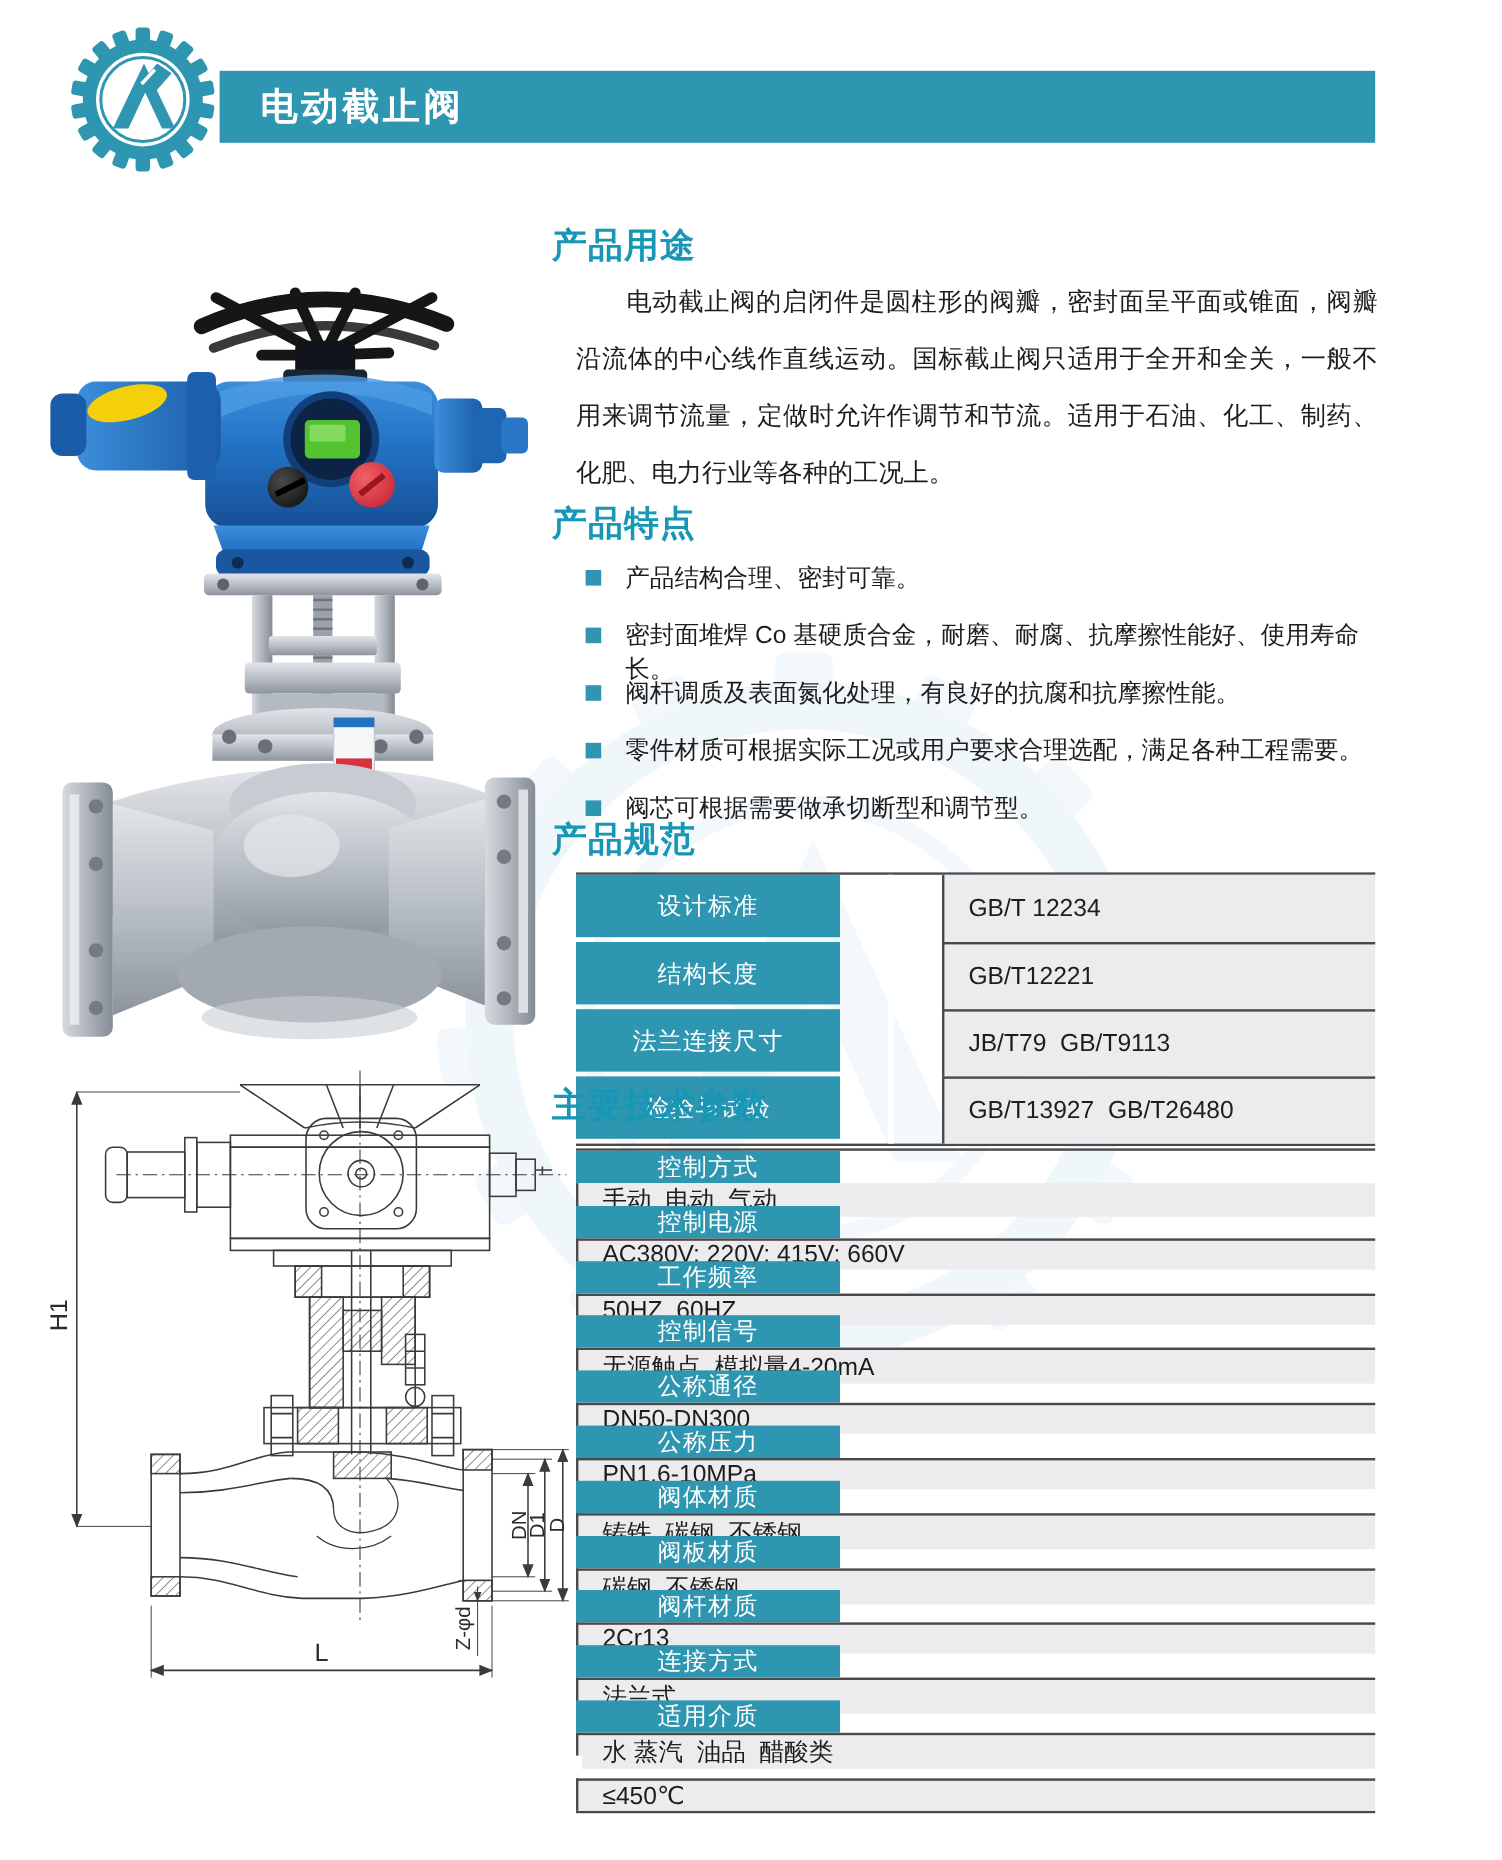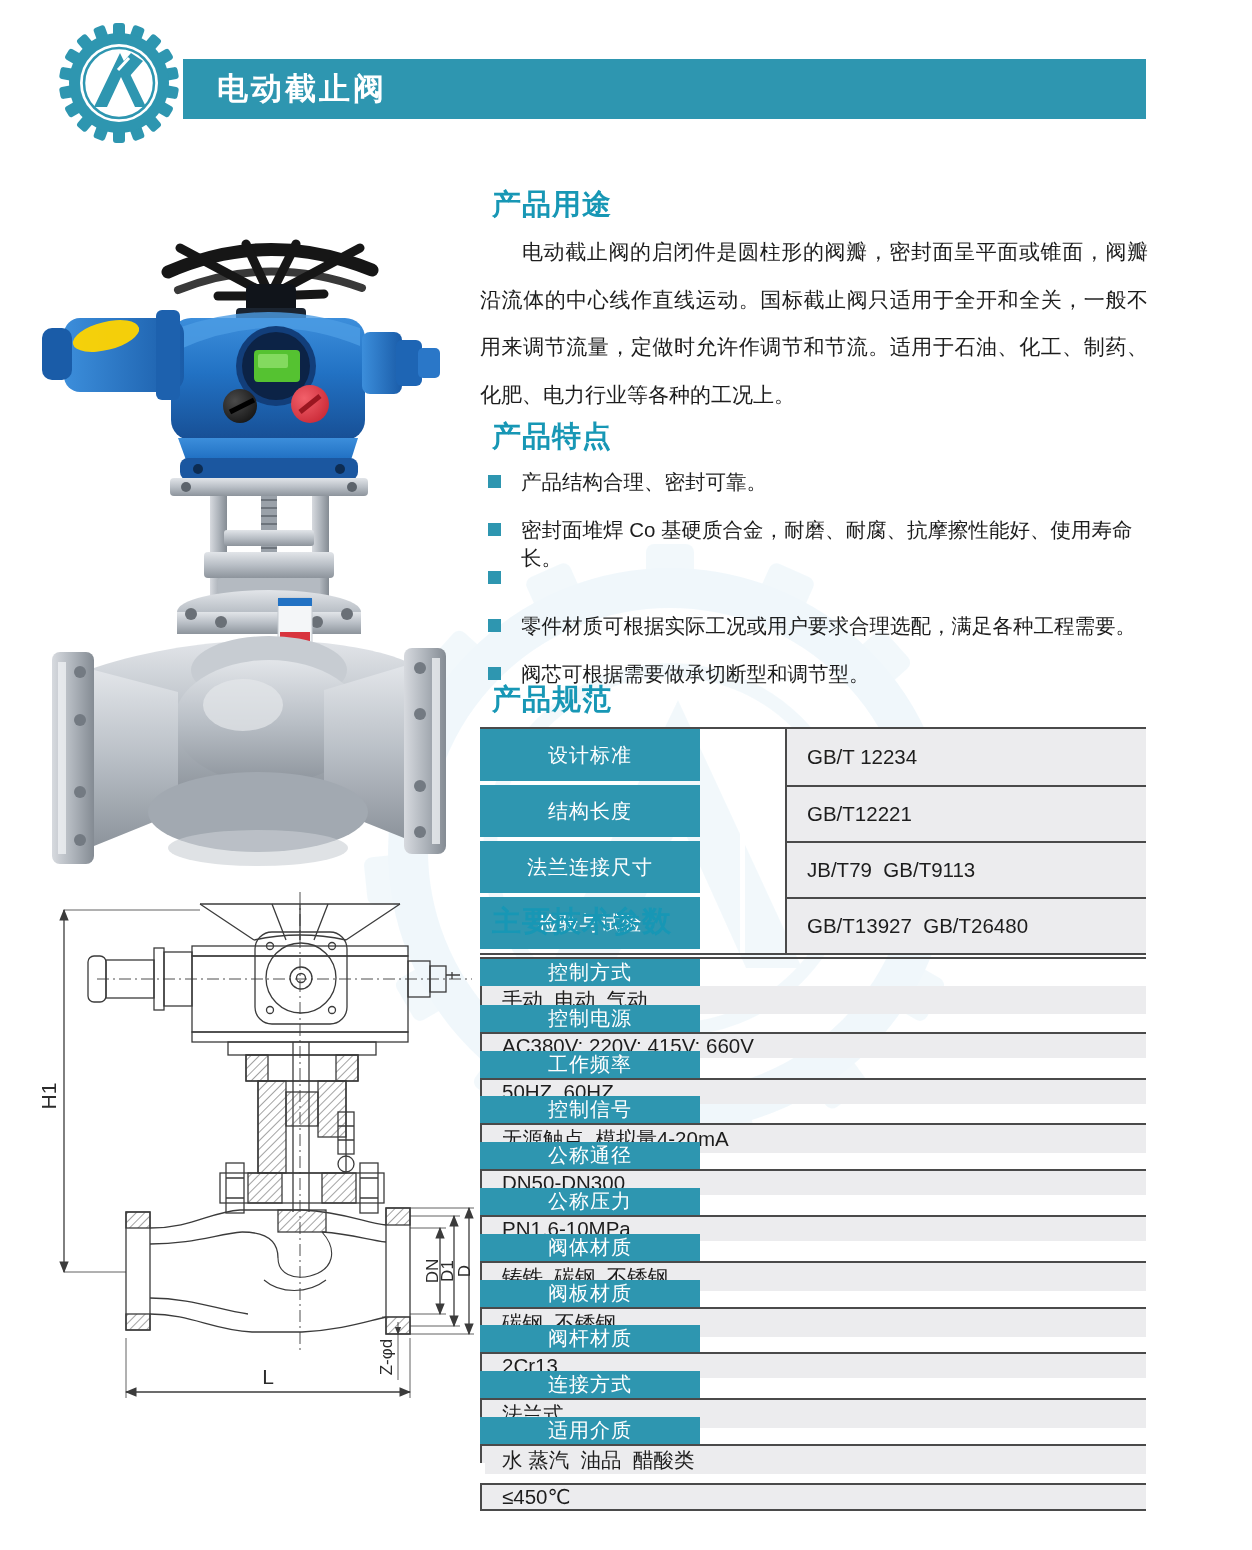--- a/index.html
+++ b/index.html
@@ -8,21 +8,21 @@
     margin:0 auto;overflow:hidden;
     font-family:"Liberation Sans","DejaVu Sans",sans-serif;color:#222;
   }
   
   .banner{position:absolute;left:183px;top:59px;width:963px;height:60px;background:#2E96B0;}
   .banner-title{color:#fff;font-size:31px;font-weight:bold;line-height:60px;padding-left:34px;letter-spacing:3px;}
   .logo-wrap{position:absolute;left:56px;top:20px;width:128px;height:128px;}
   
   .watermark{position:absolute;left:360px;top:540px;width:620px;height:620px;opacity:.5;pointer-events:none;}
   
-  .h2{position:absolute;left:492px;font-size:29px;font-weight:800;color:#1797B5;letter-spacing:1px;text-align:right;}
+  .h2{position:absolute;left:460px;font-size:29px;font-weight:800;color:#1797B5;letter-spacing:1px;text-align:right;}
   .usage-p{
     position:absolute;left:480px;top:228px;width:668px;
     font-size:21px;line-height:47.5px;color:#1d1d1d;
     text-align:justify;text-indent:2em;
   }
   .features{position:absolute;left:482px;top:468px;width:670px;}
   .feature-item{display:flex;align-items:flex-start;height:48px;}
   .bullet{flex:0 0 13px;width:13px;height:13px;background:#2E96B0;margin:7px 20px 0 6px;}
   .feature-text{font-size:20.5px;line-height:28px;color:#1d1d1d;white-space:pre-wrap;}
   
@@ -345,20 +345,21 @@
     <div class="feature-item">
       <span class="bullet"></span>
       <span class="feature-text">产品结构合理、密封可靠。</span>
     </div>
     <div class="feature-item">
       <span class="bullet"></span>
       <span class="feature-text">密封面堆焊 Co 基硬质合金，耐磨、耐腐、抗摩擦性能好、使用寿命长。</span>
     </div>
     <div class="feature-item">
       <span class="bullet"></span>
+      <span class="feature-text">阀杆调质及表面氮化处理，有良好的抗腐和抗摩擦性能。</span>
     </div>
     <div class="feature-item">
       <span class="bullet"></span>
       <span class="feature-text">零件材质可根据实际工况或用户要求合理选配，满足各种工程需要。</span>
     </div>
     <div class="feature-item">
       <span class="bullet"></span>
       <span class="feature-text">阀芯可根据需要做承切断型和调节型。</span>
     </div>
   </div>

